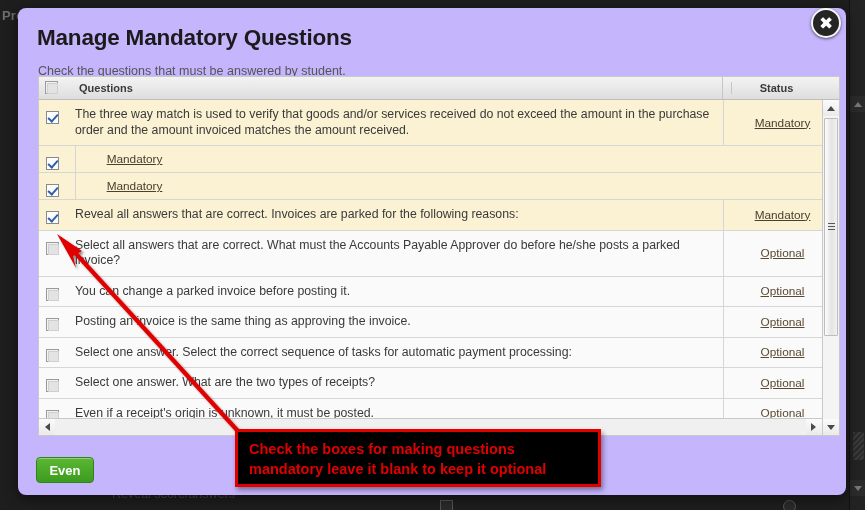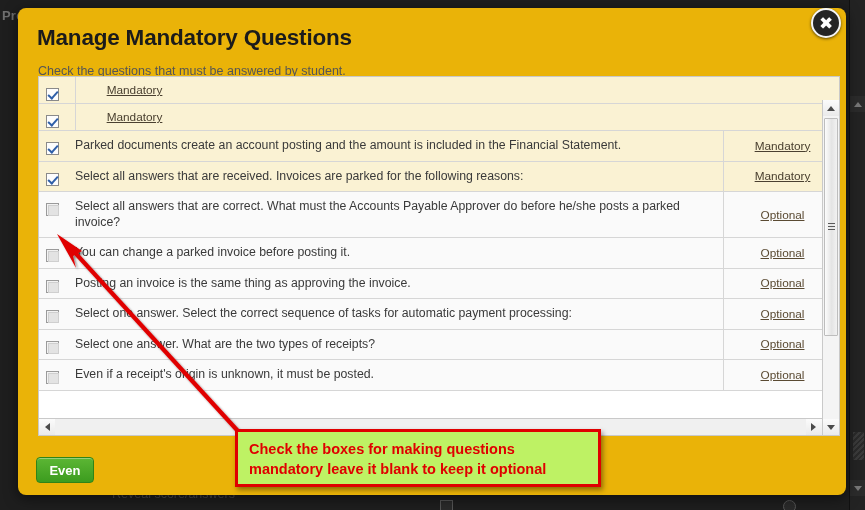--- a/index.html
+++ b/index.html
@@ -67,21 +67,21 @@
     position: absolute; left: 3px; top: 432px;
     width: 11px; height: 28px;
     background: repeating-linear-gradient(135deg, #3a3a3a 0 2px, #2a2a2a 2px 4px);
   }
 
   
   .modal {
     position: absolute;
     left: 18px; top: 8px;
     width: 828px; height: 487px;
-    background: #eab308;
+    background: #c4b5fd;
     border-radius: 8px;
     box-shadow: 0 3px 14px rgba(0,0,0,.55);
     overflow: hidden;
   }
   .modal-close {
     position: absolute;
     right: 5px; top: 0px;
     width: 30px; height: 30px;
     border-radius: 50%;
     background: #252525;
@@ -284,21 +284,21 @@
     display: flex; align-items: center; justify-content: center;
     cursor: pointer;
     box-shadow: inset 0 1px 0 rgba(255,255,255,.35);
   }
 
   
   .annot-box {
     position: absolute;
     left: 235px; top: 429px;
     width: 366px; height: 58px;
-    background: #bef264;
+    background: #000000;
     border: 3px solid #e00000;
     z-index: 30;
     box-shadow: 2px 3px 5px rgba(0,0,0,.4);
   }
   .annot-text {
     position: absolute; left: 11px; top: 7px;
     color: #e00000;
     font-size: 14.5px; font-weight: bold;
     line-height: 20px;
     white-space: pre-line;
@@ -330,38 +330,44 @@
   </div>
 </div>
 
 <div class="modal">
 
   <div class="modal-title">Manage Mandatory Questions</div>
   <div class="modal-subtitle">Check the questions that must be answered by student.</div>
 
   <div class="grid">
 
+    <div class="grid-head">
+      <span class="cbx inner hcell-check"></span>
+      <span class="hcell-q">Questions</span>
+      <div class="head-sep"></div>
+      <span class="hcell-s">Status</span>
+    </div>
 
     <div class="grid-body" id="grid-body">
         <div class="row mandatory">
           <div class="cb-cell"><span class="cbx checked"></span></div>
+          <div class="q-cell">The three way match is used to verify that goods and/or services received do not exceed the amount in the purchase order and the amount invoiced matches the amount received.</div>
           <div class="s-cell">Mandatory</div>
         </div>
         <div class="row mandatory">
           <div class="cb-cell"><span class="cbx checked"></span></div>
           <div class="s-cell">Mandatory</div>
         </div>
         <div class="row mandatory">
           <div class="cb-cell"><span class="cbx checked"></span></div>
-          <div class="q-cell">Parked documents create an account posting and the amount is included in the Financial Statement.</div>
           <div class="s-cell">Mandatory</div>
         </div>
         <div class="row mandatory">
           <div class="cb-cell"><span class="cbx checked"></span></div>
-          <div class="q-cell">Select all answers that are received.  Invoices are parked for the following reasons:</div>
+          <div class="q-cell">Reveal all answers that are correct.  Invoices are parked for the following reasons:</div>
           <div class="s-cell">Mandatory</div>
         </div>
         <div class="row">
           <div class="cb-cell"><span class="cbx inner"></span></div>
           <div class="q-cell">Select all answers that are correct.  What must the Accounts Payable Approver do before he/she posts a parked invoice?</div>
           <div class="s-cell">Optional</div>
         </div>
         <div class="row">
           <div class="cb-cell"><span class="cbx inner"></span></div>
           <div class="q-cell">You can change a parked invoice before posting it.</div>

